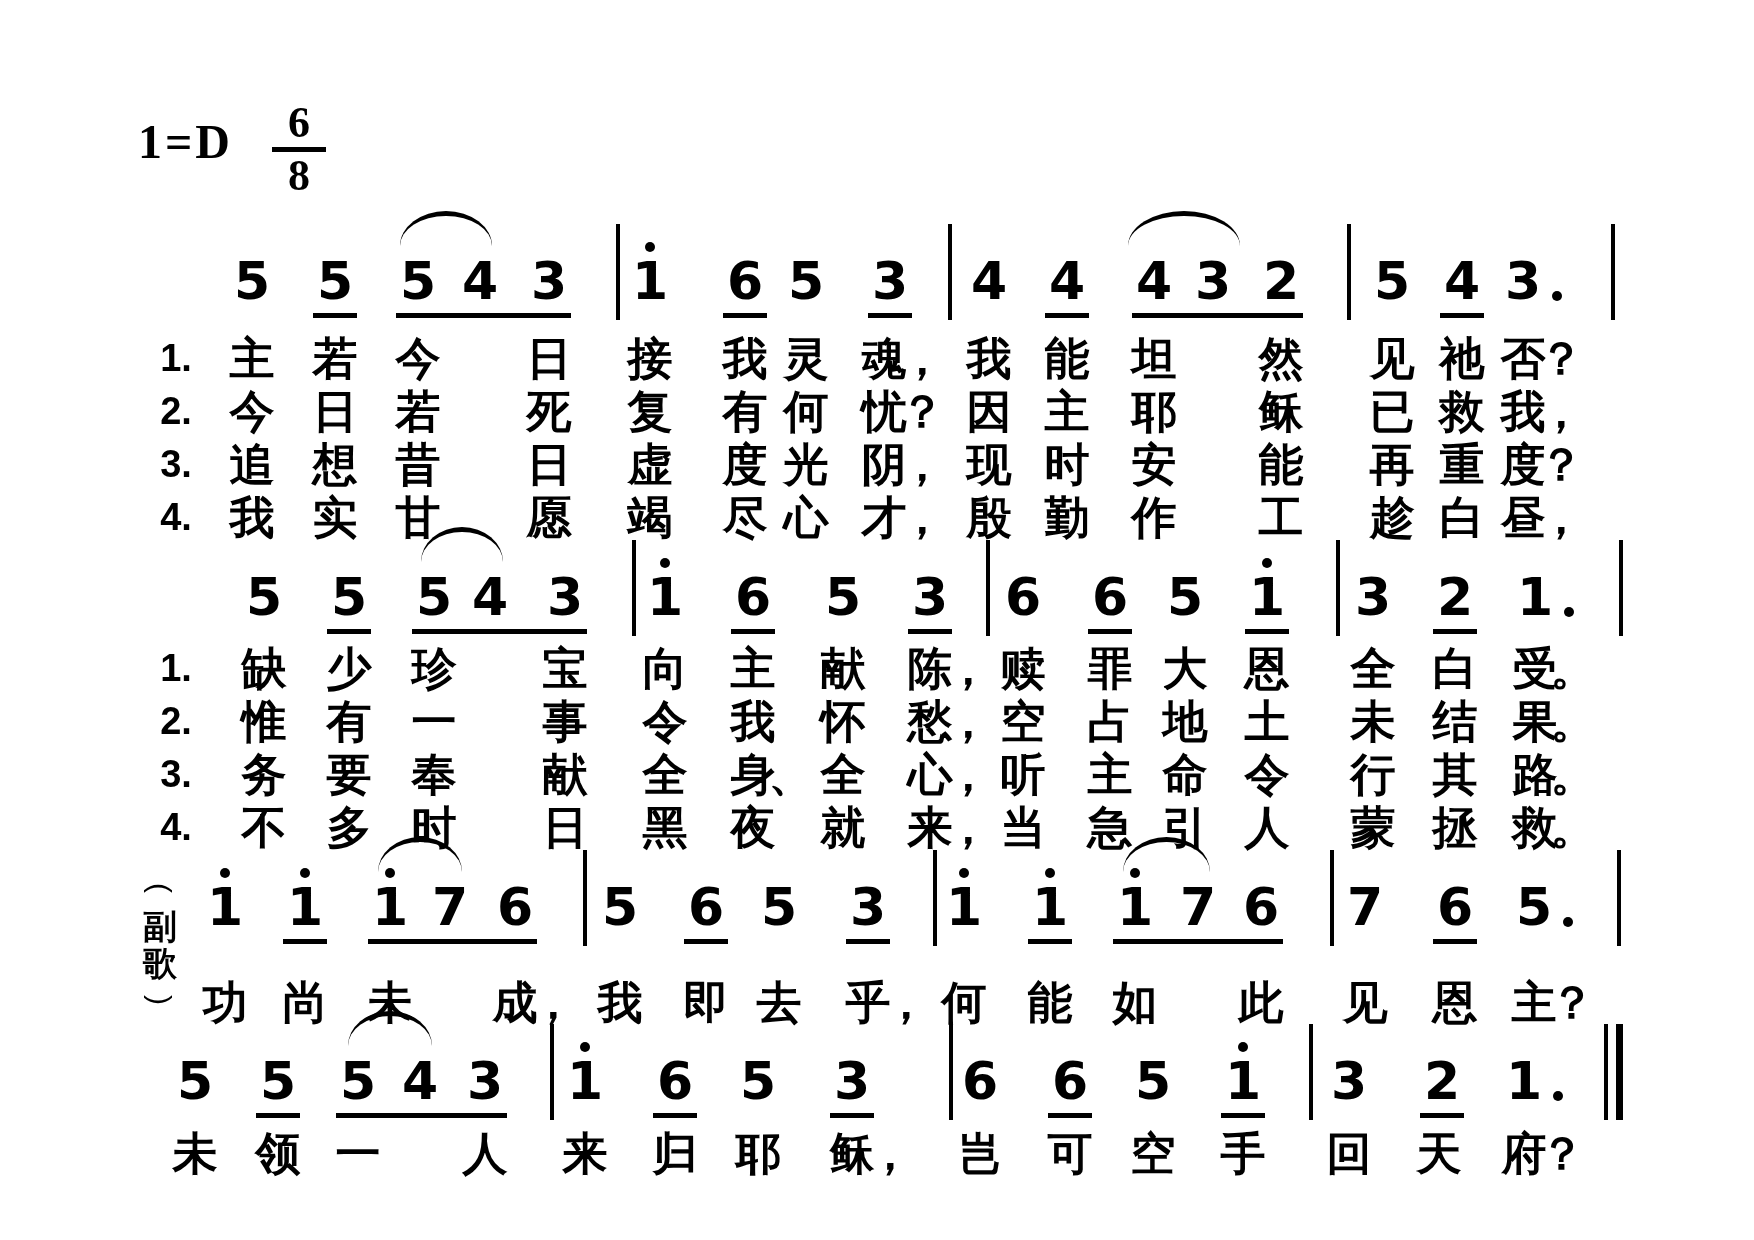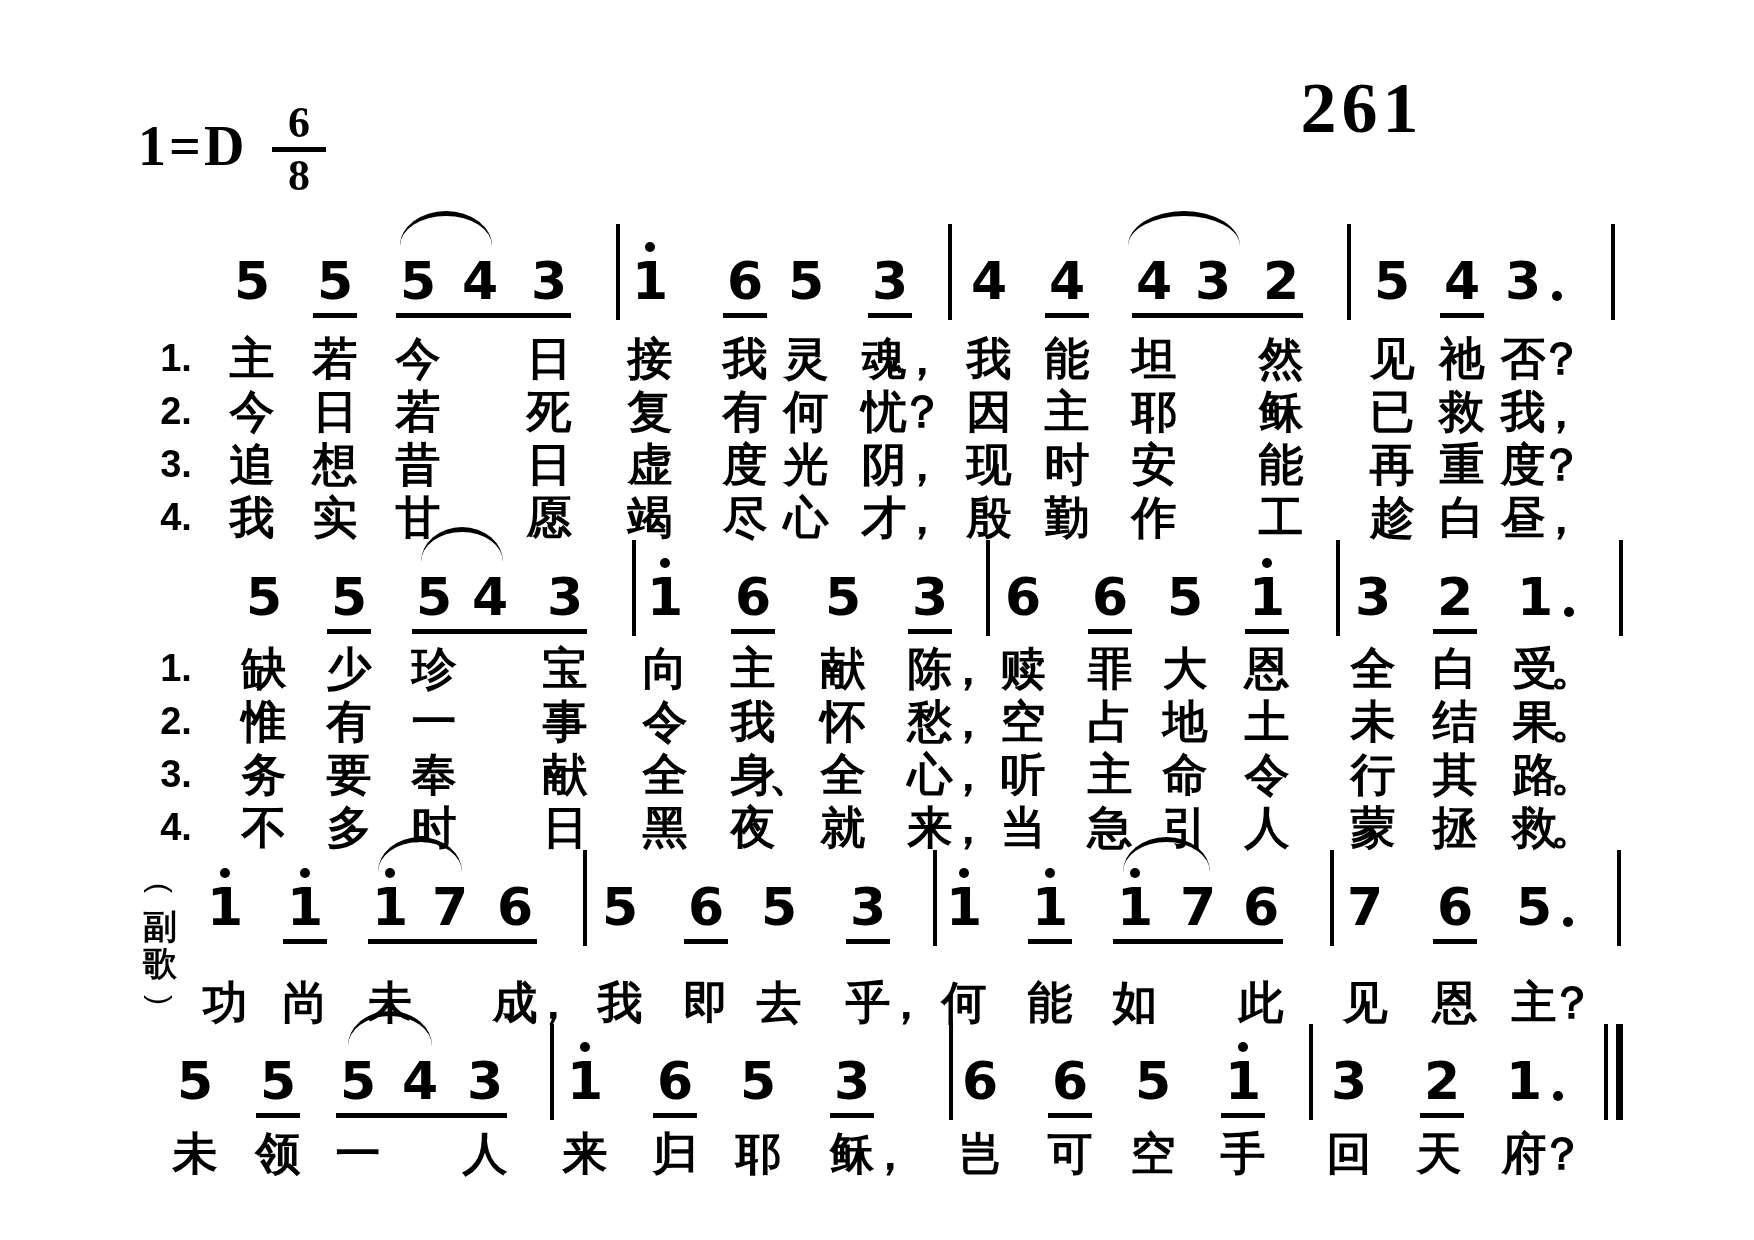--- a/index.html
+++ b/index.html
@@ -1,19 +1,19 @@
 <!DOCTYPE html>
 <html><head>
 <meta charset="utf-8">
 <style>
   html,body{margin:0;padding:0;background:#ffffff;}
   #sheet{position:relative;width:1754px;height:1240px;background:#ffffff;color:#000;
          font-family:"Liberation Sans","DejaVu Sans",sans-serif;overflow:hidden;}
   .key{position:absolute;left:138px;top:118px;font-family:"Liberation Serif",serif;
-       font-weight:bold;font-size:56px;line-height:1;letter-spacing:3px;}
+       font-weight:bold;font-size:48px;line-height:1;letter-spacing:3px;}
   .frac{position:absolute;left:272px;top:100px;width:54px;text-align:center;}
   .fnum,.fden{display:block;font-family:"Liberation Serif",serif;font-weight:bold;
        font-size:44px;line-height:1.05;}
   .fbar{display:block;height:5px;background:#000;margin:1px 0;}
   .title{position:absolute;left:772px;top:62px;transform:translateX(-50%);
        font-size:78px;font-weight:bold;letter-spacing:6px;line-height:1;white-space:nowrap;}
   .number{position:absolute;left:1362px;top:72px;transform:translateX(-50%);
        font-family:"Liberation Serif",serif;font-weight:bold;font-size:72px;
        letter-spacing:5px;line-height:1;}
   .note{position:absolute;transform:translate(-50%,-50%);font-family:"DejaVu Sans",sans-serif;
@@ -35,21 +35,20 @@
 </head>
 <body>
 
 <div id="sheet">
   <div class="key">1=D</div>
   <div class="frac">
     <span class="fnum">6</span>
     <span class="fbar"></span>
     <span class="fden">8</span>
   </div>
-  <div class="number">261</div>
 <div class="note" style="left: 252px; top: 281px;">5</div>
     <div class="note" style="left: 335px; top: 281px;">5</div>
     <div class="note" style="left: 418px; top: 281px;">5</div>
     <div class="note" style="left: 480px; top: 281px;">4</div>
     <div class="note" style="left: 549px; top: 281px;">3</div>
     <div class="note" style="left: 650px; top: 281px;">1</div>
     <div class="dot" style="left: 650px; top: 247px;"></div>
     <div class="note" style="left: 745px; top: 281px;">6</div>
     <div class="note" style="left: 806px; top: 281px;">5</div>
     <div class="note" style="left: 890px; top: 281px;">3</div>

